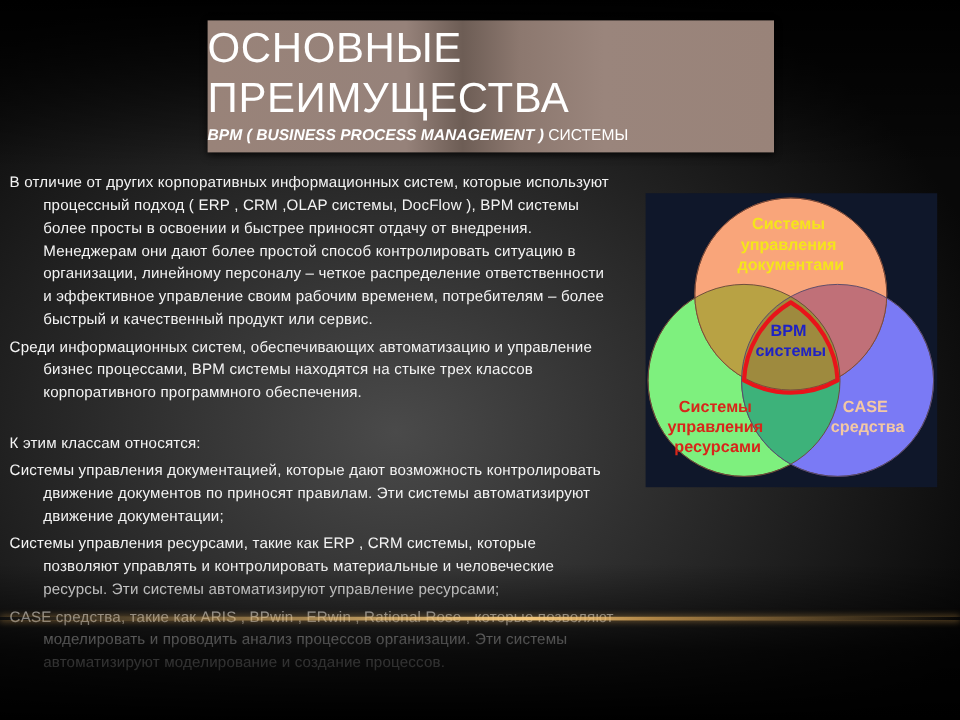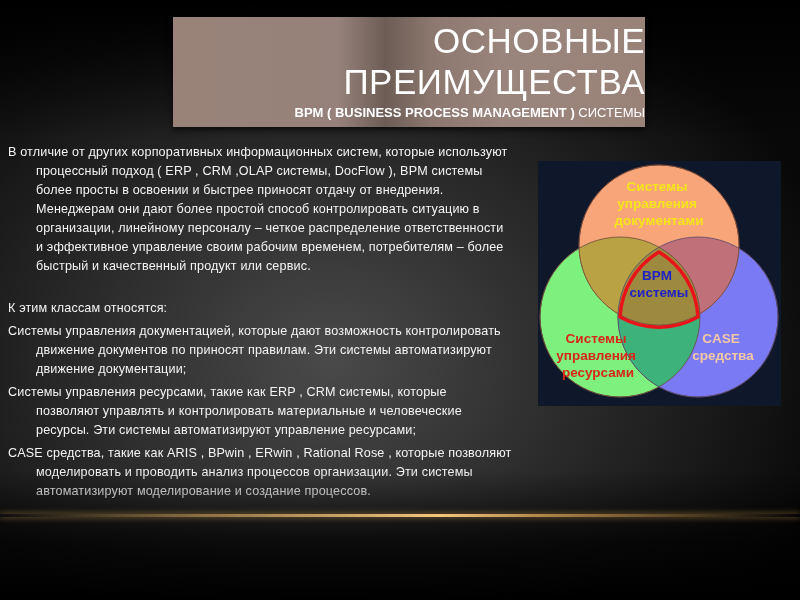--- a/index.html
+++ b/index.html
@@ -22,33 +22,33 @@
     .light-streak {
       position: absolute; left: 0; top: 514px; width: 800px; height: 3px;
       background: linear-gradient(to right, rgba(255,200,110,0) 0%, rgba(255,200,110,0.5) 25%, #f3c67a 55%, rgba(240,180,90,0.7) 68%, rgba(200,160,100,0) 100%);
       box-shadow: 0 0 6px rgba(240,180,90,0.6);
       pointer-events: none;
     }
     .title-box {
       position: absolute; left: 173px; top: 17px; width: 472px; height: 110px;
       background: linear-gradient(to right, #998379 0%, #96827a 35%, #6d5d55 45%, #8c786f 55%, #9a857c 70%, #998379 100%);
       box-shadow: 0 2px 6px rgba(0,0,0,0.8);
-      text-align: right;
+      text-align: left;
     }
     .title-main {
       margin: 0; padding-top: 3px;
       font-family: "Liberation Sans", sans-serif;
       font-size: 35px; line-height: 41px; font-weight: normal;
       letter-spacing: 0.5px; color: #ffffff;
     }
     .subtitle {
       position: absolute; left: 0; right: 0; top: 88px;
       font-size: 13px; line-height: 16px; color: #ffffff;
     }
-    .subtitle .bold-it { font-weight: bold; }
+    .subtitle .bold-it { font-weight: bold; font-style: italic; }
     .content {
       position: absolute; left: 8px; top: 143px; width: 505px;
       font-size: 12.6px; line-height: 19px; color: #f4f4f4;
       letter-spacing: 0.15px;
     }
     .para { margin: 0 0 4px 0; padding-left: 28px; text-indent: -28px; }
     .spacer { height: 19px; }
     .venn {
       position: absolute; left: 538px; top: 161px; width: 243px; height: 245px;
       background: #0f172a;
@@ -65,20 +65,21 @@
     <span>ОСНОВНЫЕ</span><br>
     <span>ПРЕИМУЩЕСТВА</span>
   </h1>
   <div class="subtitle">
     <span class="bold-it">BPM ( BUSINESS PROCESS MANAGEMENT )</span><span> СИСТЕМЫ</span>
   </div>
 </div>
 
 <div class="content">
   <p class="para">В отличие от других корпоративных информационных систем, которые используют процессный подход ( ERP , CRM ,OLAP системы, DocFlow ), BPM системы более просты в освоении и быстрее приносят отдачу от внедрения. Менеджерам они дают более простой способ контролировать ситуацию в организации, линейному персоналу – четкое распределение ответственности и эффективное управление своим рабочим временем, потребителям – более быстрый и качественный продукт или сервис.</p>
+  <p class="para">Среди информационных систем, обеспечивающих автоматизацию и управление бизнес процессами, BPM системы находятся на стыке трех классов корпоративного программного обеспечения.</p>
   <div class="spacer"></div>
   <p class="para">К этим классам относятся:</p>
   <p class="para">Системы управления документацией, которые дают возможность контролировать движение документов по приносят правилам. Эти системы автоматизируют движение документации;</p>
   <p class="para">Системы управления ресурсами, такие как ERP , CRM системы, которые позволяют управлять и контролировать материальные и человеческие ресурсы. Эти системы автоматизируют управление ресурсами;</p>
   <p class="para">CASE средства, такие как ARIS , BPwin , ERwin , Rational Rose , которые позволяют моделировать и проводить анализ процессов организации. Эти системы автоматизируют моделирование и создание процессов.</p>
 </div>
 
 <div class="venn">
   <svg width="243" height="245" viewBox="0 0 243 245" xmlns="http://www.w3.org/2000/svg">
     <defs>

